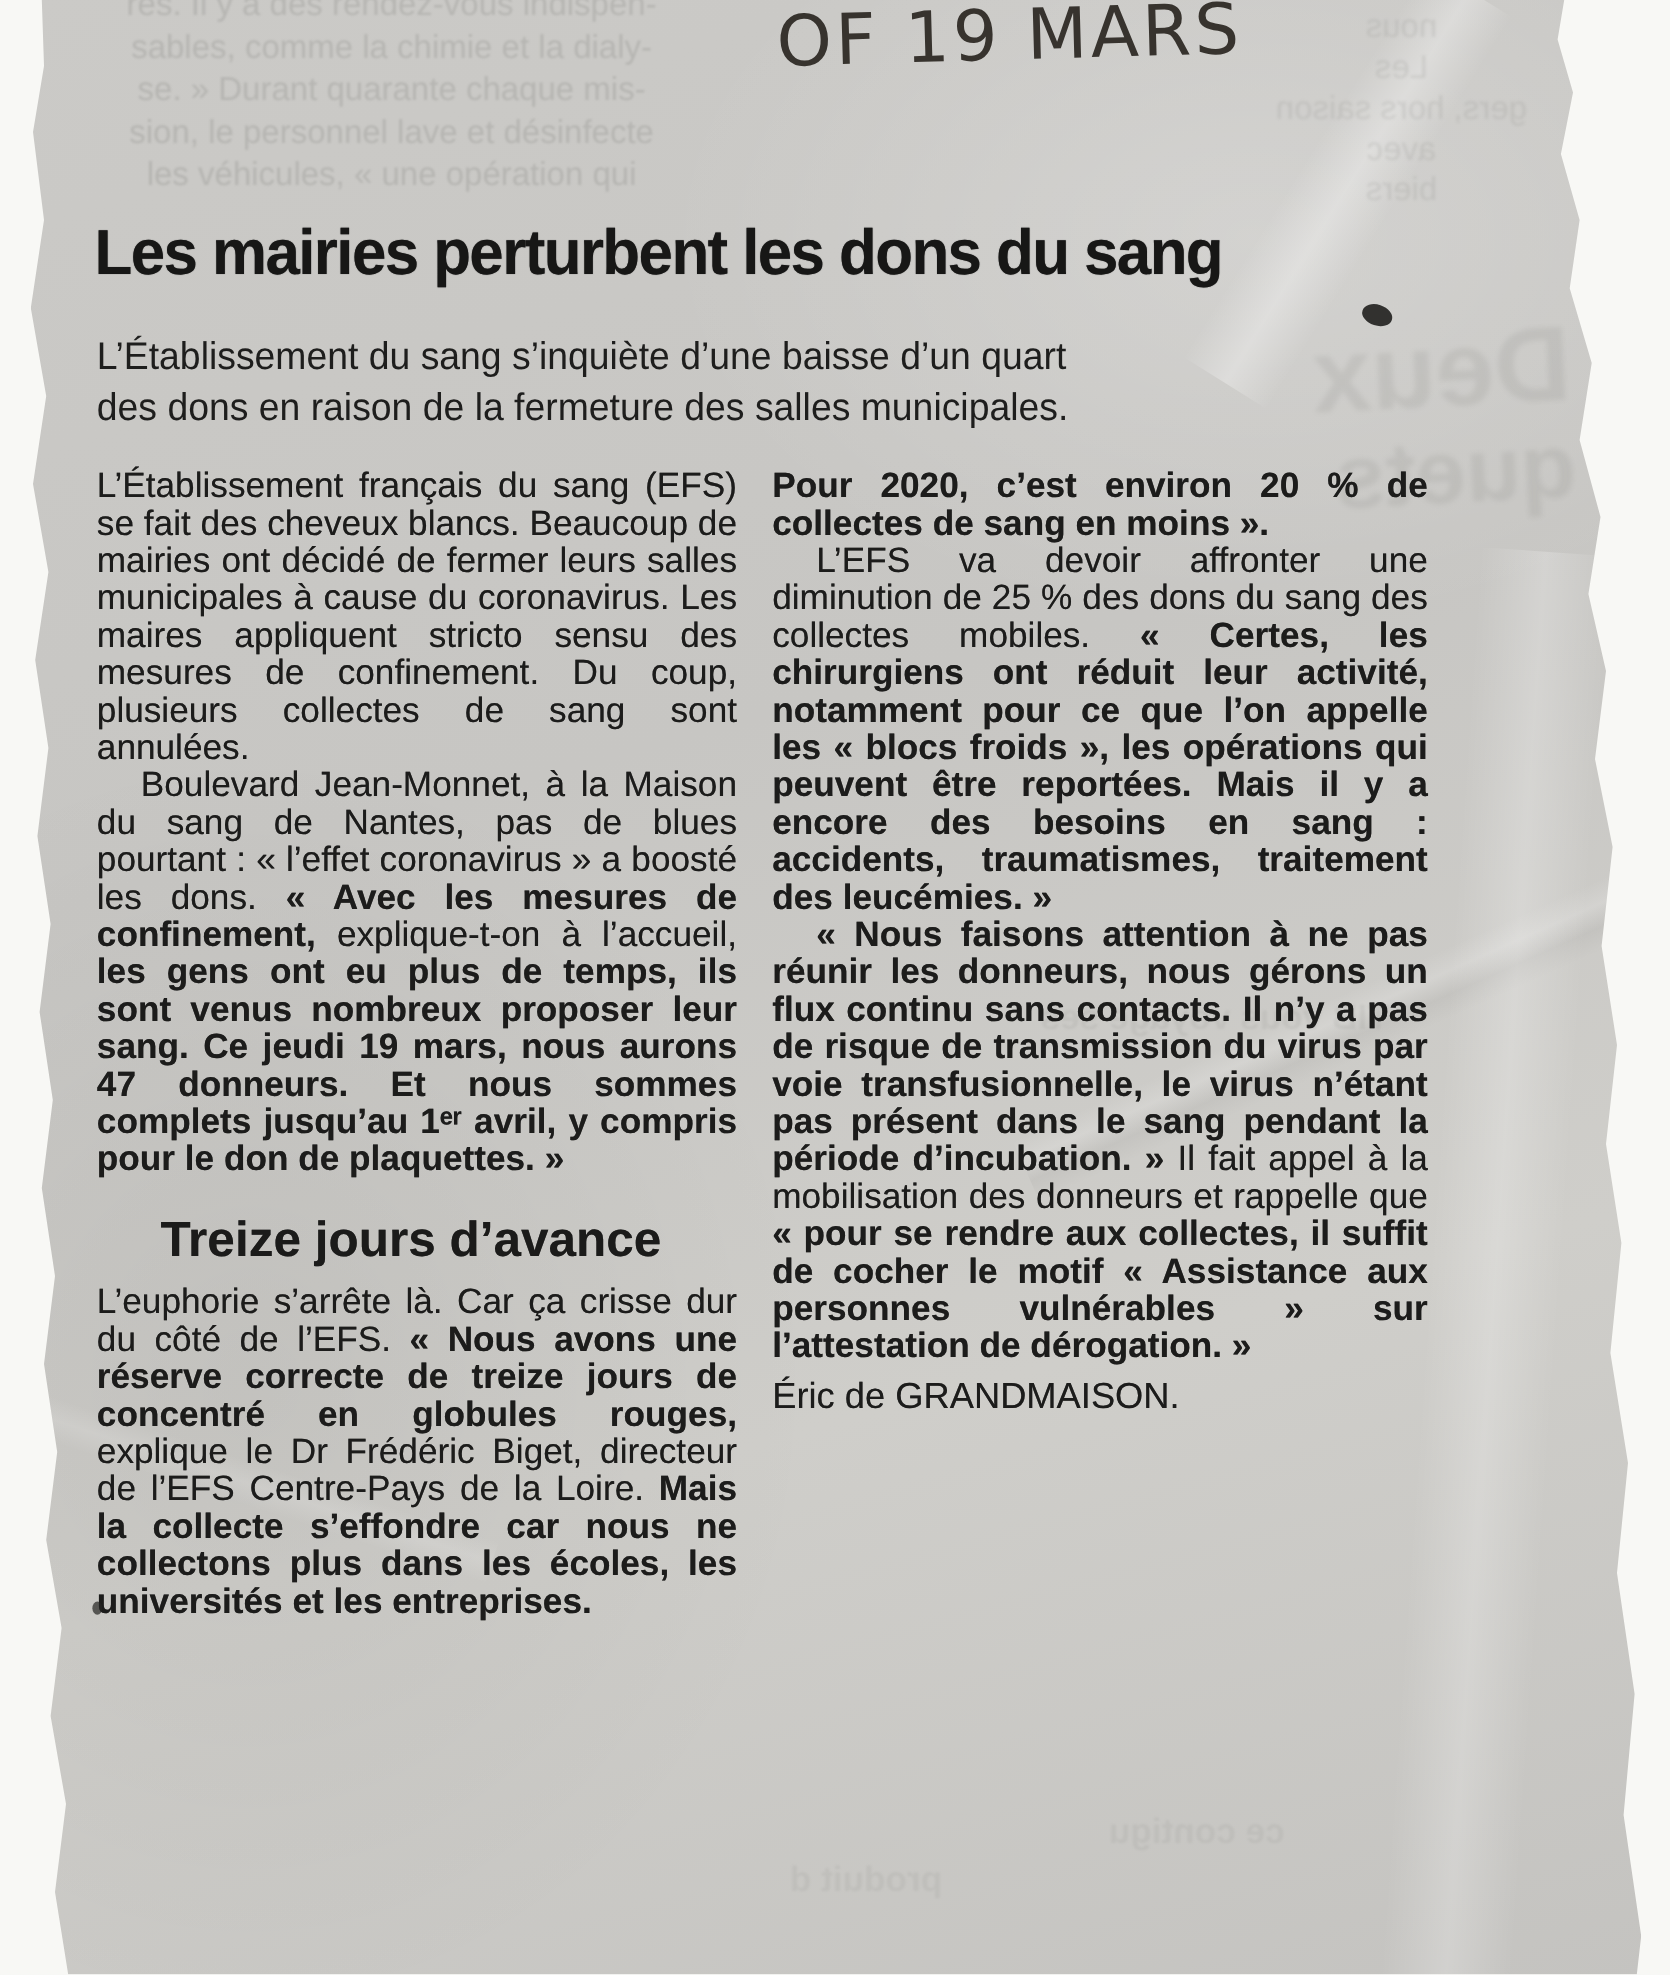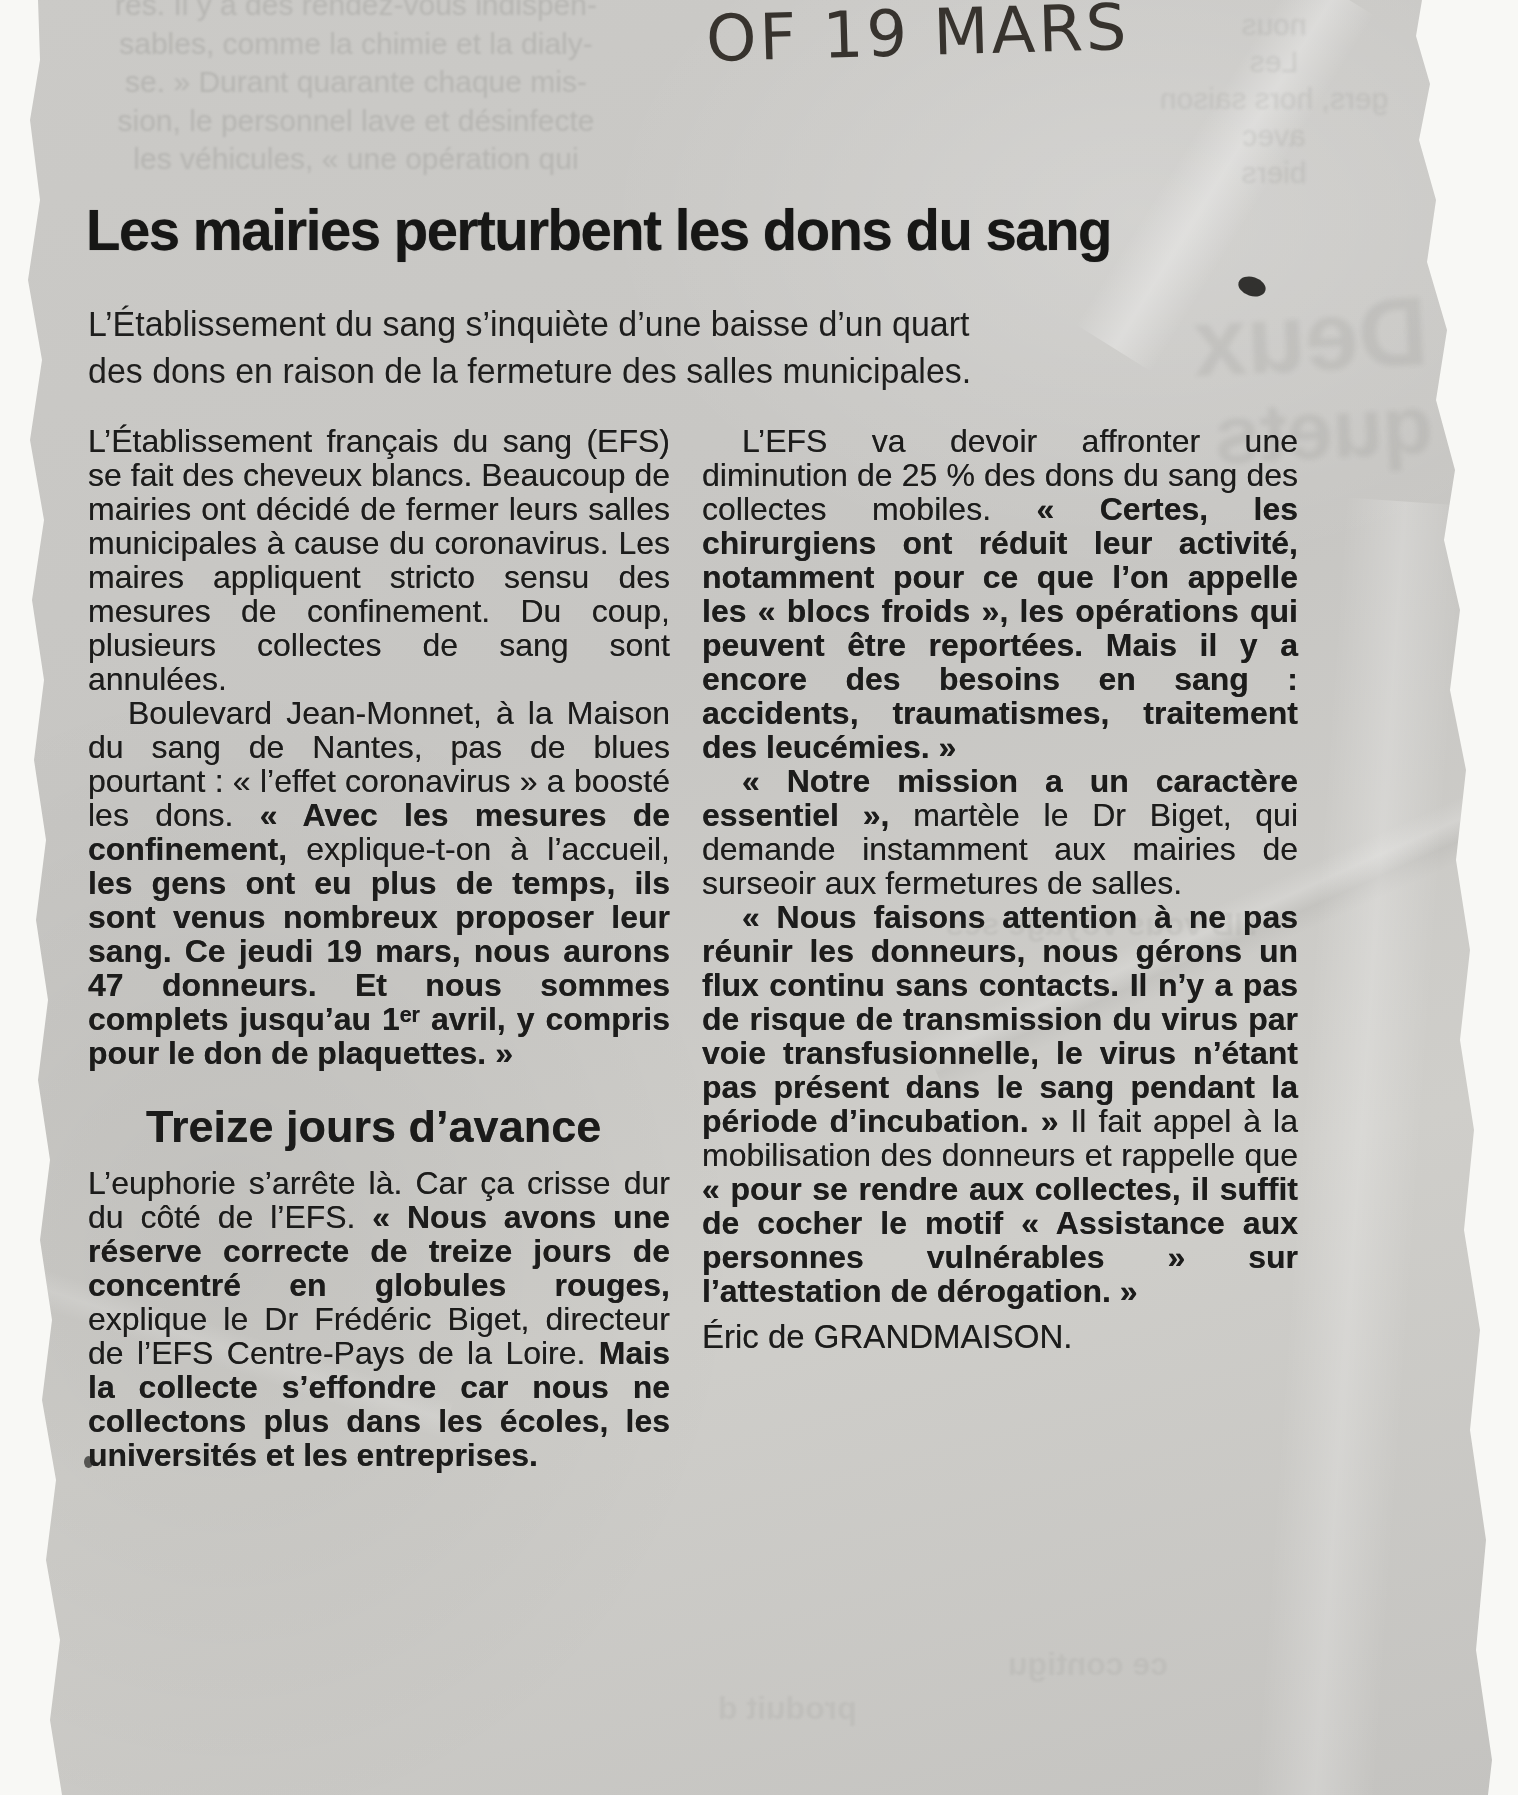--- a/index.html
+++ b/index.html
@@ -121,21 +121,21 @@
   </div>
 
   <div class="col col-left">
     <p><span class="rg">L’Établissement français du sang (EFS) se fait des cheveux blancs. Beaucoup de mairies ont décidé de fermer leurs salles municipales à cause du coronavirus. Les maires appliquent stricto sensu des mesures de confinement. Du coup, plusieurs collectes de sang sont annulées.</span></p>
     <p class="indent"><span class="rg">Boulevard Jean-Monnet, à la Maison du sang de Nantes, pas de blues pourtant : « l’effet coronavirus » a boosté les dons. </span><span class="bd">« Avec les mesures de confinement, </span><span class="rg">explique-t-on à l’accueil, </span><span class="bd">les gens ont eu plus de temps, ils sont venus nombreux proposer leur sang. Ce jeudi 19 mars, nous aurons 47 donneurs. Et nous sommes complets jusqu’au 1ᵉʳ avril, y compris pour le don de plaquettes. »</span></p>
     <div class="subhead">Treize jours d’avance</div>
     <p><span class="rg">L’euphorie s’arrête là. Car ça crisse dur du côté de l’EFS. </span><span class="bd">« Nous avons une réserve correcte de treize jours de concentré en globules rouges, </span><span class="rg">explique le Dr Frédéric Biget, directeur de l’EFS Centre-Pays de la Loire. </span><span class="bd">Mais la collecte s’effondre car nous ne collectons plus dans les écoles, les universités et les entreprises.</span></p>
   </div>
 
   <div class="col col-right">
+    <p><span class="bd">Pour 2020, c’est environ 20 % de collectes de sang en moins ».</span></p>
     <p class="indent"><span class="rg">L’EFS va devoir affronter une diminution de 25 % des dons du sang des collectes mobiles. </span><span class="bd">« Certes, les chirurgiens ont réduit leur activité, notamment pour ce que l’on appelle les « blocs froids », les opérations qui peuvent être reportées. Mais il y a encore des besoins en sang : accidents, traumatismes, traitement des leucémies. »</span></p>
-    <p class="indent"><span class="bd">« Notre mission a un caractère essentiel », </span><span class="rg">martèle le Dr Biget, qui demande instamment aux mairies de surseoir aux fermetures de salles.</span></p>
     <p class="indent"><span class="bd">« Nous faisons attention à ne pas réunir les donneurs, nous gérons un flux continu sans contacts. Il n’y a pas de risque de transmission du virus par voie transfusionnelle, le virus n’étant pas présent dans le sang pendant la période d’incubation. » </span><span class="rg">Il fait appel à la mobilisation des donneurs et rappelle que </span><span class="bd">« pour se rendre aux collectes, il suffit de cocher le motif « Assistance aux personnes vulnérables » sur l’attestation de dérogation. »</span></p>
     <div class="byline">Éric de GRANDMAISON.</div>
   </div>
 
   <div class="speck sp1"></div>
   <div class="speck sp2"></div>
 </div>
 
 </body></html>

